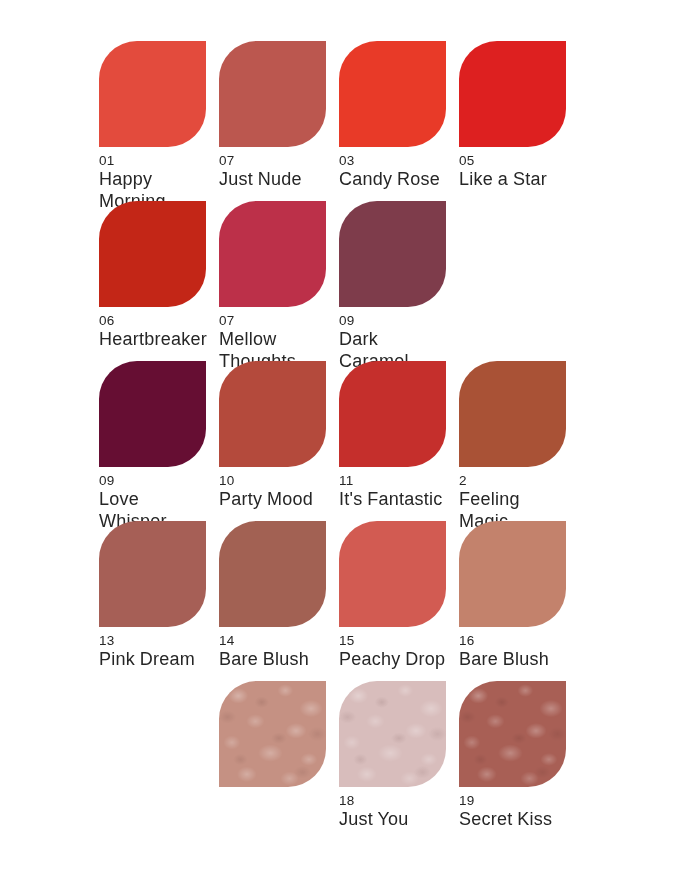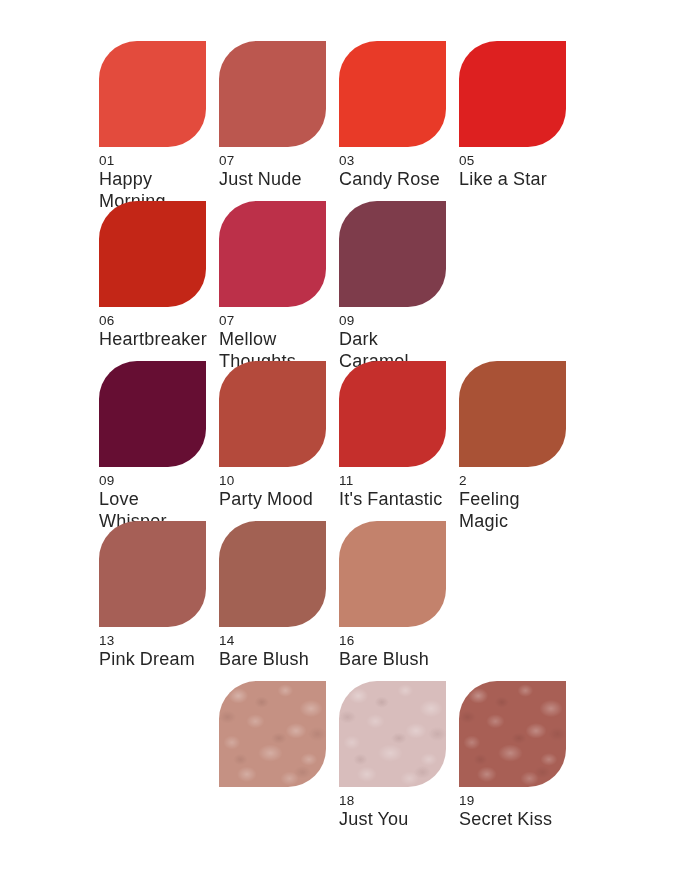--- a/index.html
+++ b/index.html
@@ -185,20 +185,27 @@
           </div>
         </div>
         <div class="swatch-cell">
           <div class="swatch-chip" style="background: rgb(162, 97, 83);"></div>
           <div class="swatch-caption">
             <span class="swatch-number">14</span>
             <span class="swatch-name">Bare Blush</span>
           </div>
         </div>
         <div class="swatch-cell">
+          <div class="swatch-chip" style="background: rgb(210, 91, 82);"></div>
+          <div class="swatch-caption">
+            <span class="swatch-number">15</span>
+            <span class="swatch-name">Peachy Drop</span>
+          </div>
+        </div>
+        <div class="swatch-cell">
           <div class="swatch-chip" style="background: rgb(195, 130, 108);"></div>
           <div class="swatch-caption">
             <span class="swatch-number">16</span>
             <span class="swatch-name">Bare Blush</span>
           </div>
         </div>
       </div>
       <div class="swatch-row">
         <div class="swatch-cell empty"></div>
         <div class="swatch-cell">

